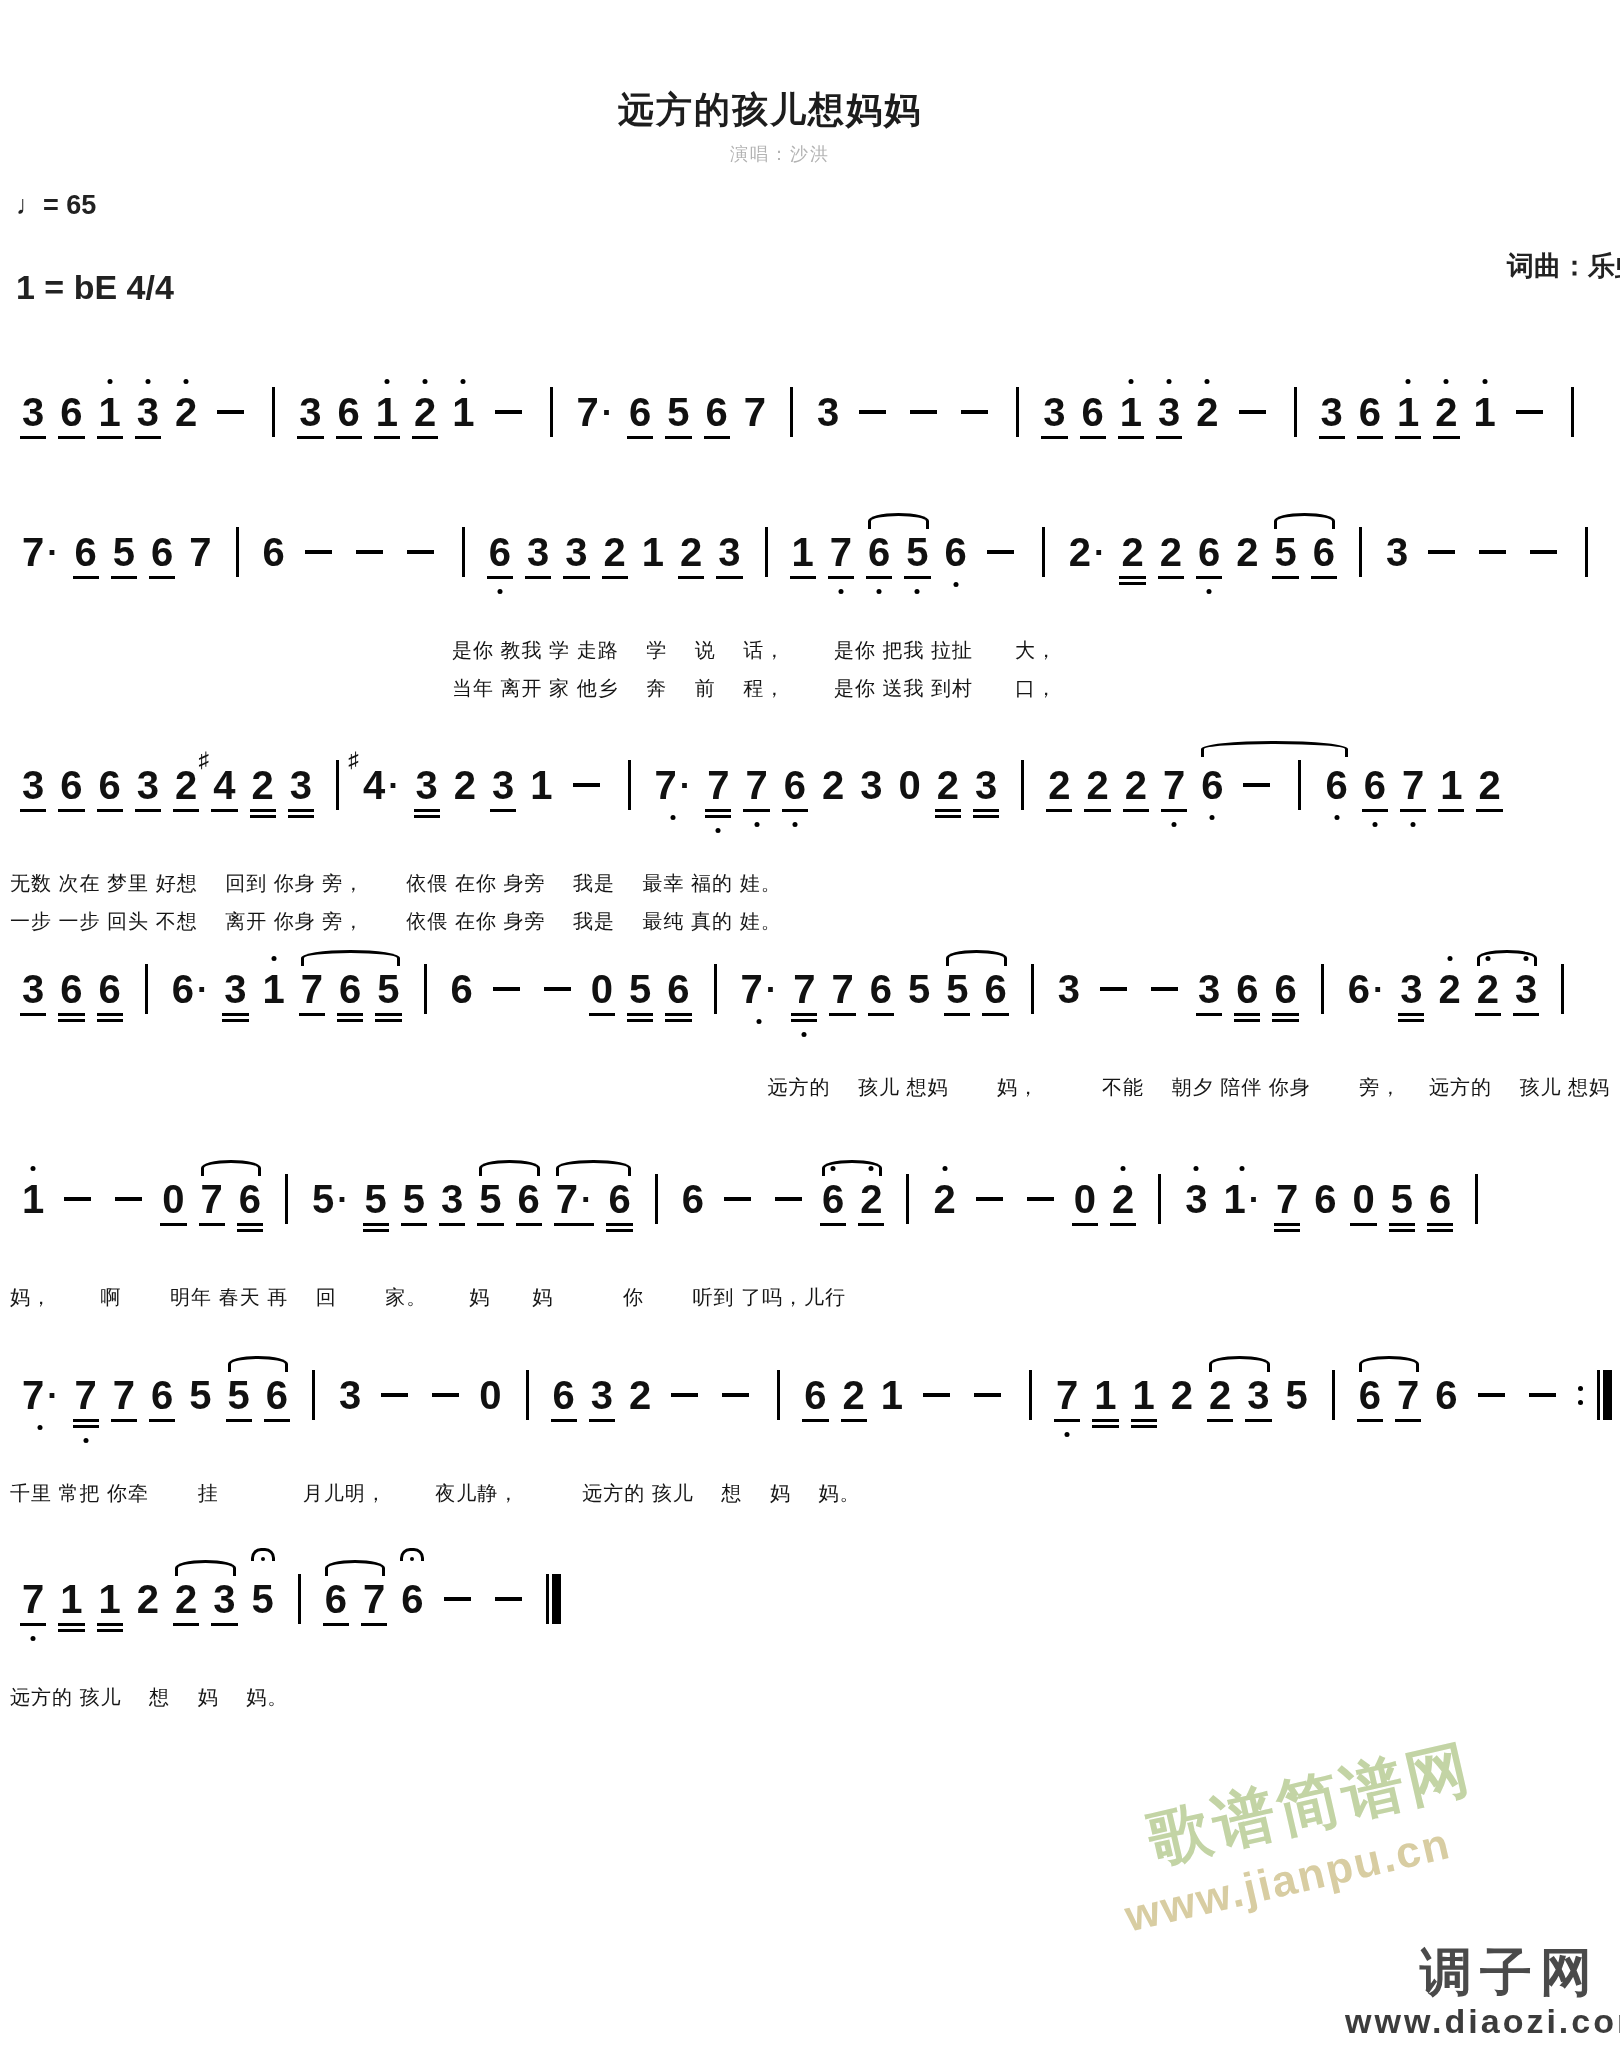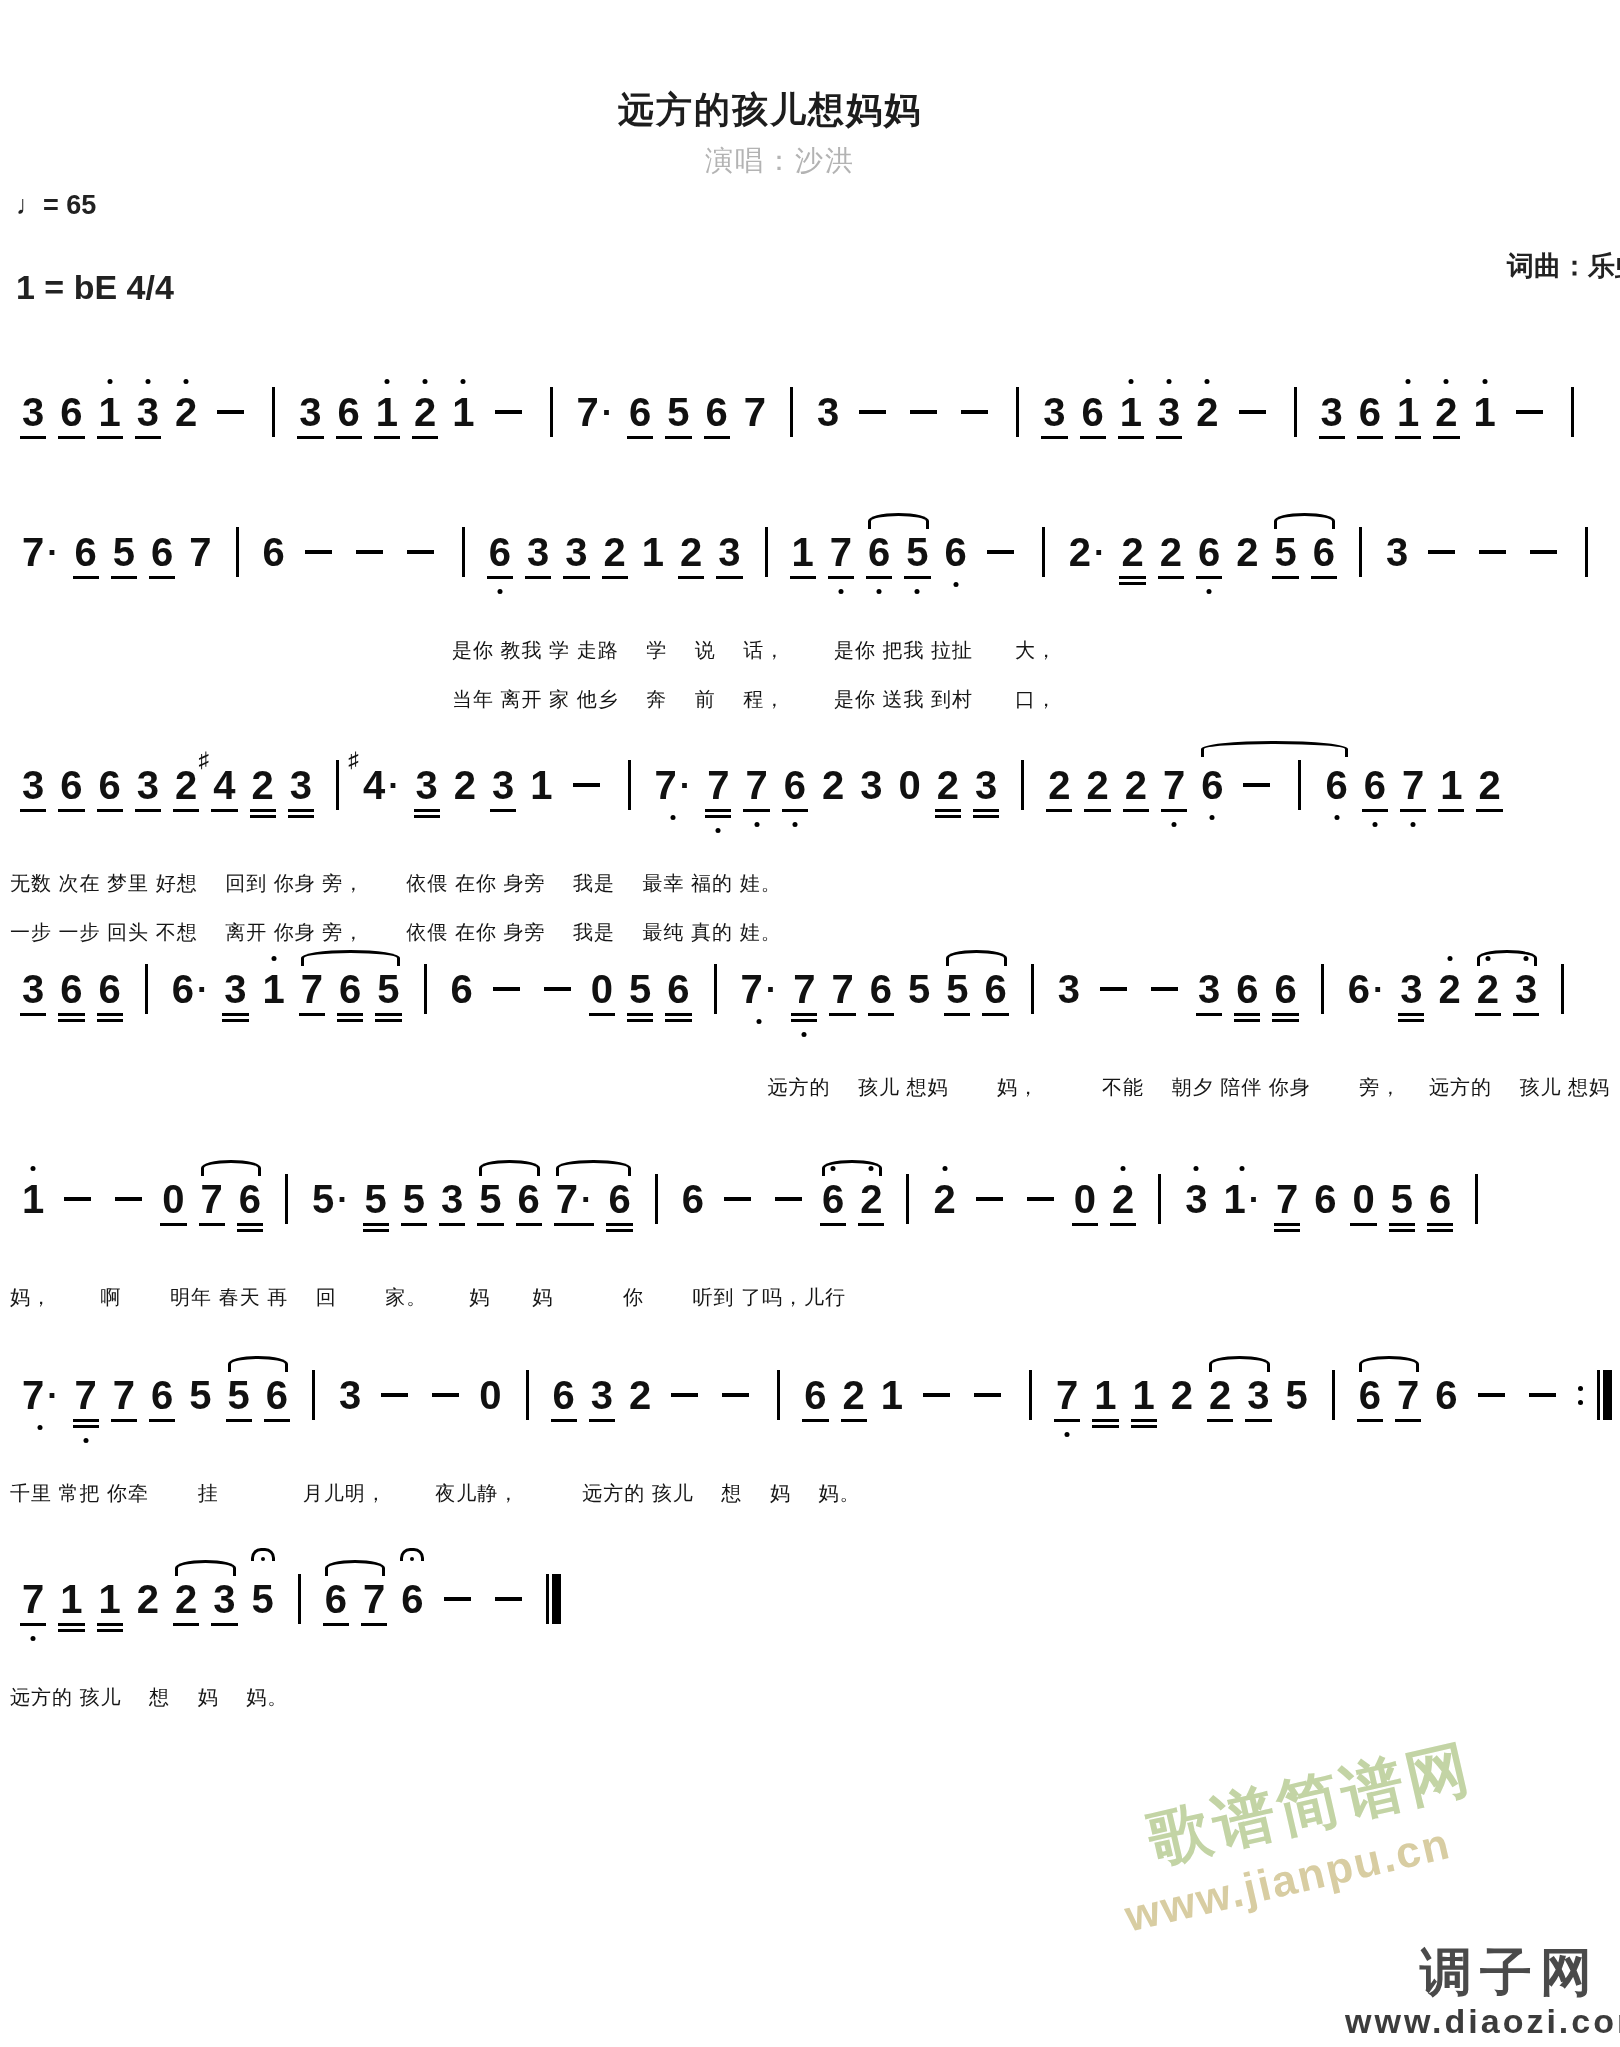--- a/index.html
+++ b/index.html
@@ -2,21 +2,21 @@
 <html><head>
 <meta charset="utf-8">
 <style>
   html,body{margin:0;padding:0;background:#e8e8e8;}
   .page{position:relative;width:1620px;height:2047px;background:#ffffff;overflow:hidden;
         font-family:"Liberation Sans","DejaVu Sans",sans-serif;color:#111;padding-left:40px;}
   
   .title{position:absolute;top:86px;left:0;width:1540px;text-align:center;
          font-size:36px;font-weight:700;letter-spacing:2px;color:#1d1d1d;}
   .subtitle{position:absolute;top:142px;left:0;width:1560px;text-align:center;
-            font-size:28px;color:#b3b3b3;letter-spacing:2px;}
+            font-size:18px;color:#b3b3b3;letter-spacing:2px;}
   .tempo{position:absolute;top:190px;left:16px;font-size:27px;font-weight:600;color:#222;}
   .keysig{position:absolute;top:268px;left:16px;font-size:34px;font-weight:600;color:#222;}
   .credit{position:absolute;top:248px;right:18px;font-size:27px;font-weight:600;color:#222;margin-left:8px;}
   
   .score-line{position:absolute;left:0;width:1610px;}
   .l1{top:383px}.l2{top:523px}.l3{top:756px}.l4{top:960px}.l5{top:1170px}.l6{top:1366px}.l7{top:1570px}
   .notes-row{display:flex;align-items:center;height:58px;padding-left:14px;}
   .note{position:relative;display:inline-flex;align-items:center;margin:0 8px;line-height:1;}
   .num{font-size:40px;font-weight:600;font-family:"Liberation Sans","DejaVu Sans",sans-serif;}
   .aug{font-size:34px;font-weight:700;margin-left:3px;}
@@ -37,21 +37,21 @@
   .bar{width:3px;height:50px;background:#000;margin:0 16px;flex:none;}
   .slur{position:relative;display:inline-flex;align-items:center;}
   .slur::before{content:"";position:absolute;left:8px;right:8px;top:-19px;height:13px;
                 border:3px solid #000;border-bottom:none;border-radius:100% 100% 0 0;}
   .final{width:15px;height:50px;border-left:3px solid #000;border-right:9px solid #000;
          box-sizing:border-box;margin:0 6px 0 12px;flex:none;}
   .repdots{display:flex;flex-direction:column;justify-content:center;gap:9px;height:50px;margin:0 2px 0 10px;flex:none;}
   .repdots i{width:5px;height:5px;border-radius:50%;background:#000;}
   
   .lyric{margin-top:52px;font-size:20px;font-weight:500;color:#161616;letter-spacing:1px;line-height:34px;}
-  .lyric + .lyric{margin-top:15px;}
+  .lyric + .lyric{margin-top:4px;}
   
   .wm-group{position:absolute;left:1140px;top:1800px;width:520px;transform:rotate(-13deg);
             transform-origin:left top;pointer-events:none;}
   .wm-brand{font-size:62px;font-weight:700;color:#c3d4a5;letter-spacing:4px;
             text-shadow:0 0 2px #ffffff;}
   .wm-url{font-size:44px;font-weight:700;color:#d8cda2;letter-spacing:2px;margin-top:2px;margin-left:-40px;}
   .wm-site2{position:absolute;left:1420px;top:1938px;font-size:52px;font-weight:700;
             color:#4a4a4a;letter-spacing:8px;}
   .wm-url2{position:absolute;left:1345px;top:2002px;font-size:34px;font-weight:600;
            color:#3c3c3c;letter-spacing:3px;}

